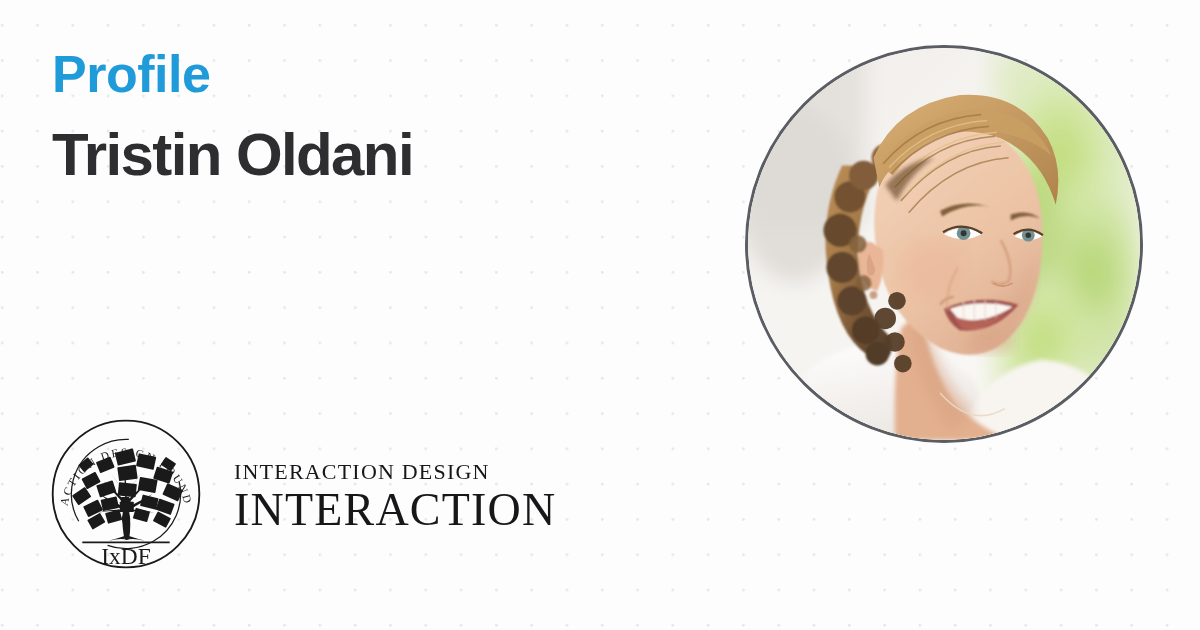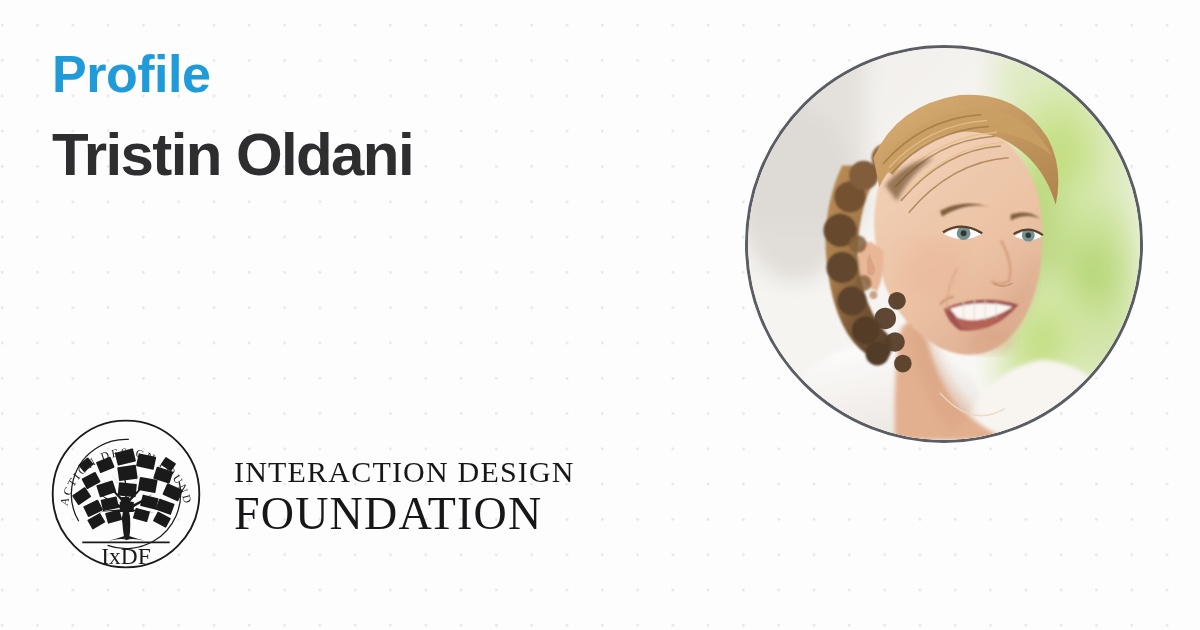--- a/index.html
+++ b/index.html
@@ -95,21 +95,21 @@
   .seal svg { display: block; width: 100%; height: 100%; }
 
   .wordmark {
     margin-left: 30px;
     color: #17171a;
     font-family: "Liberation Serif", serif;
     line-height: 1;
     padding-top: 6px;
   }
   .wordmark-line1 {
-    font-size: 30px;
+    font-size: 22px;
     letter-spacing: 1.2px;
     display: block;
     white-space: nowrap;
   }
   .wordmark-line2 {
     font-size: 46px;
     letter-spacing: 1.2px;
     display: block;
     white-space: nowrap;
     margin-top: 4px;
@@ -407,17 +407,17 @@
         </g>
 
         <line x1="44" y1="162" x2="156" y2="162" stroke="#1a1a1a" stroke-width="2"></line>
 
         <text x="100" y="190" text-anchor="middle" font-family="Liberation Serif, serif" font-size="30" fill="#1a1a1a">IxDF</text>
       </svg>
     </div>
 
     <div class="wordmark">
       <span class="wordmark-line1">INTERACTION DESIGN</span>
-      <span class="wordmark-line2">FOUNDATION</span>
+      <span class="wordmark-line2">INTERACTION</span>
     </div>
   </div>
 
 </div>
 
 </body></html>

